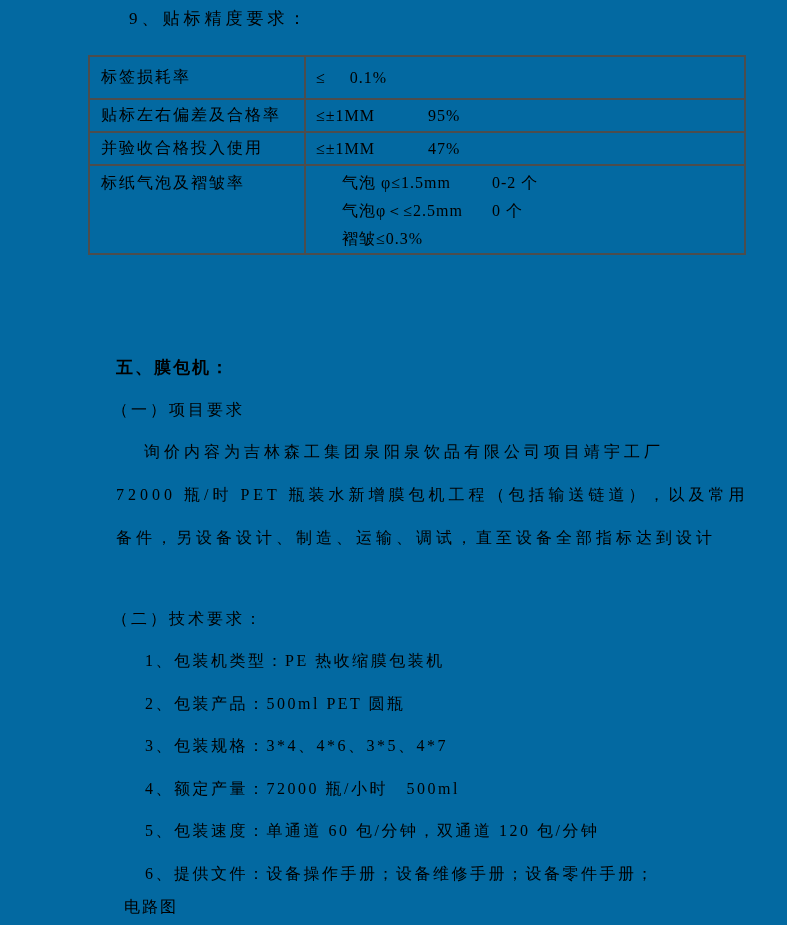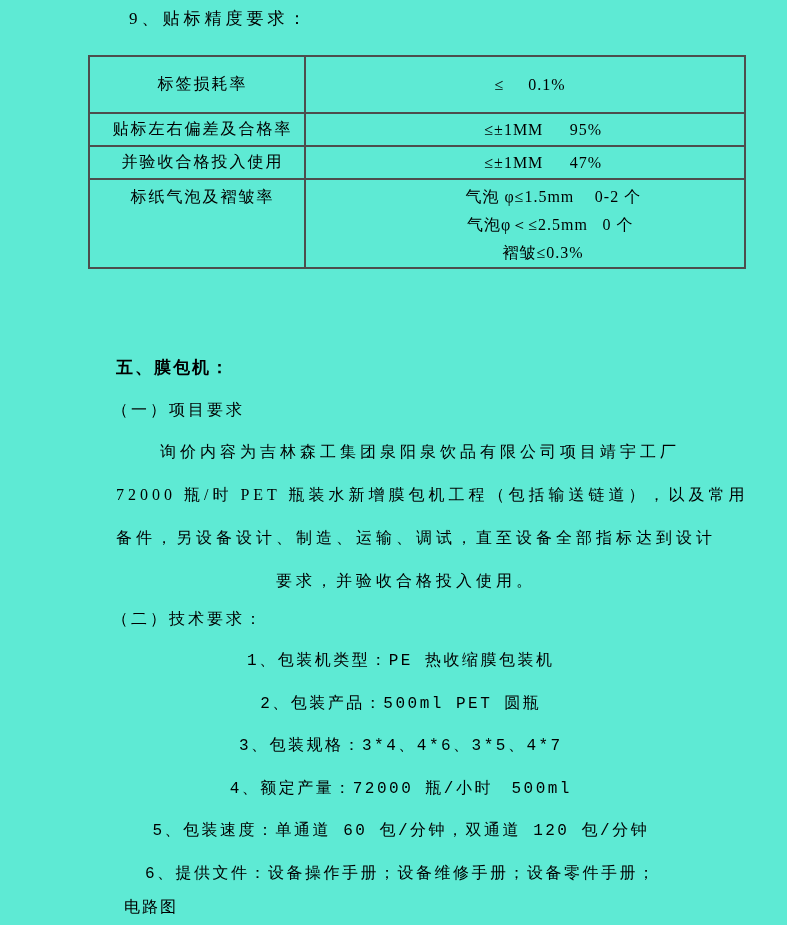--- a/index.html
+++ b/index.html
@@ -1,24 +1,23 @@
 <!DOCTYPE html>
 <html><head>
 <meta charset="utf-8">
 <style>
   html, body { margin: 0; padding: 0; background: #ffffff; }
   .page {
     position: relative;
     width: 787px;
     height: 925px;
-    background: #5eead4;
+    background: #0369a1;
     color: #000000;
     font-family: "Liberation Serif", "DejaVu Serif", serif;
     overflow: hidden;
-    text-align: center;
   }
 
   
   .h9 {
     position: absolute;
     left: 129px;
     top: 7px;
     font-size: 17px;
     letter-spacing: 4px;
     white-space: nowrap;
@@ -39,21 +38,21 @@
     vertical-align: middle;
     padding: 0;
   }
   .spec-table td.c1 {
     width: 203px;
     padding-left: 11px;
     letter-spacing: 2px;
   }
   .spec-table td.c2 { padding-left: 10px; }
   .spec-table tr.r-std  { height: 33px; }
-  .spec-table tr.r-first{ height: 57px; border-radius: 17px; }
+  .spec-table tr.r-first{ height: 43px; border-radius: 17px; }
   .spec-table tr.r-tall { height: 84px; }
   .spec-table tr.r-tall td { vertical-align: top; }
   .spec-table tr.r-tall td.c1 { padding-top: 7px; }
   .spec-table tr.r-tall td.c2 { padding-top: 3px; padding-left: 36px; }
 
   .p1 { display: inline-block; min-width: 112px; letter-spacing: 1px; }
   tr.r-first .p1 { min-width: 0; margin-right: 24px; }
   .p2 { letter-spacing: 1px; }
 
   .bubble-line { line-height: 28px; white-space: nowrap; }
@@ -92,21 +91,21 @@
   .para .pline { letter-spacing: 4px; white-space: nowrap; }
   .para .pline.indent { text-indent: 28px; }
 
   .items {
     position: absolute;
     left: 145px;
     top: 640px;
     font-size: 16px;
     line-height: 42.5px;
   }
-  .items .item { letter-spacing: 2.5px; white-space: nowrap; font-family: Liberation Mono, monospace; }
+  .items .item { letter-spacing: 2.5px; white-space: nowrap; }
 
   .tail {
     position: absolute;
     left: 124px;
     top: 897px;
     font-size: 16px;
     letter-spacing: 2px;
     white-space: nowrap;
   }
 </style>
@@ -155,21 +154,20 @@
   </table>
 
   <div class="h5">五、膜包机：</div>
 
   <div class="sub-heading sub1">（一）项目要求</div>
 
   <div class="para">
     <div class="pline indent">询价内容为吉林森工集团泉阳泉饮品有限公司项目靖宇工厂</div>
     <div class="pline">72000 瓶/时 PET 瓶装水新增膜包机工程（包括输送链道），以及常用</div>
     <div class="pline">备件，另设备设计、制造、运输、调试，直至设备全部指标达到设计</div>
-    <div class="pline">要求，并验收合格投入使用。</div>
   </div>
 
   <div class="sub-heading sub2">（二）技术要求：</div>
 
   <div class="items">
     <div class="item">1、包装机类型：PE 热收缩膜包装机</div>
     <div class="item">2、包装产品：500ml PET 圆瓶</div>
     <div class="item">3、包装规格：3*4、4*6、3*5、4*7</div>
     <div class="item">4、额定产量：72000 瓶/小时　500ml</div>
     <div class="item">5、包装速度：单通道 60 包/分钟，双通道 120 包/分钟</div>

